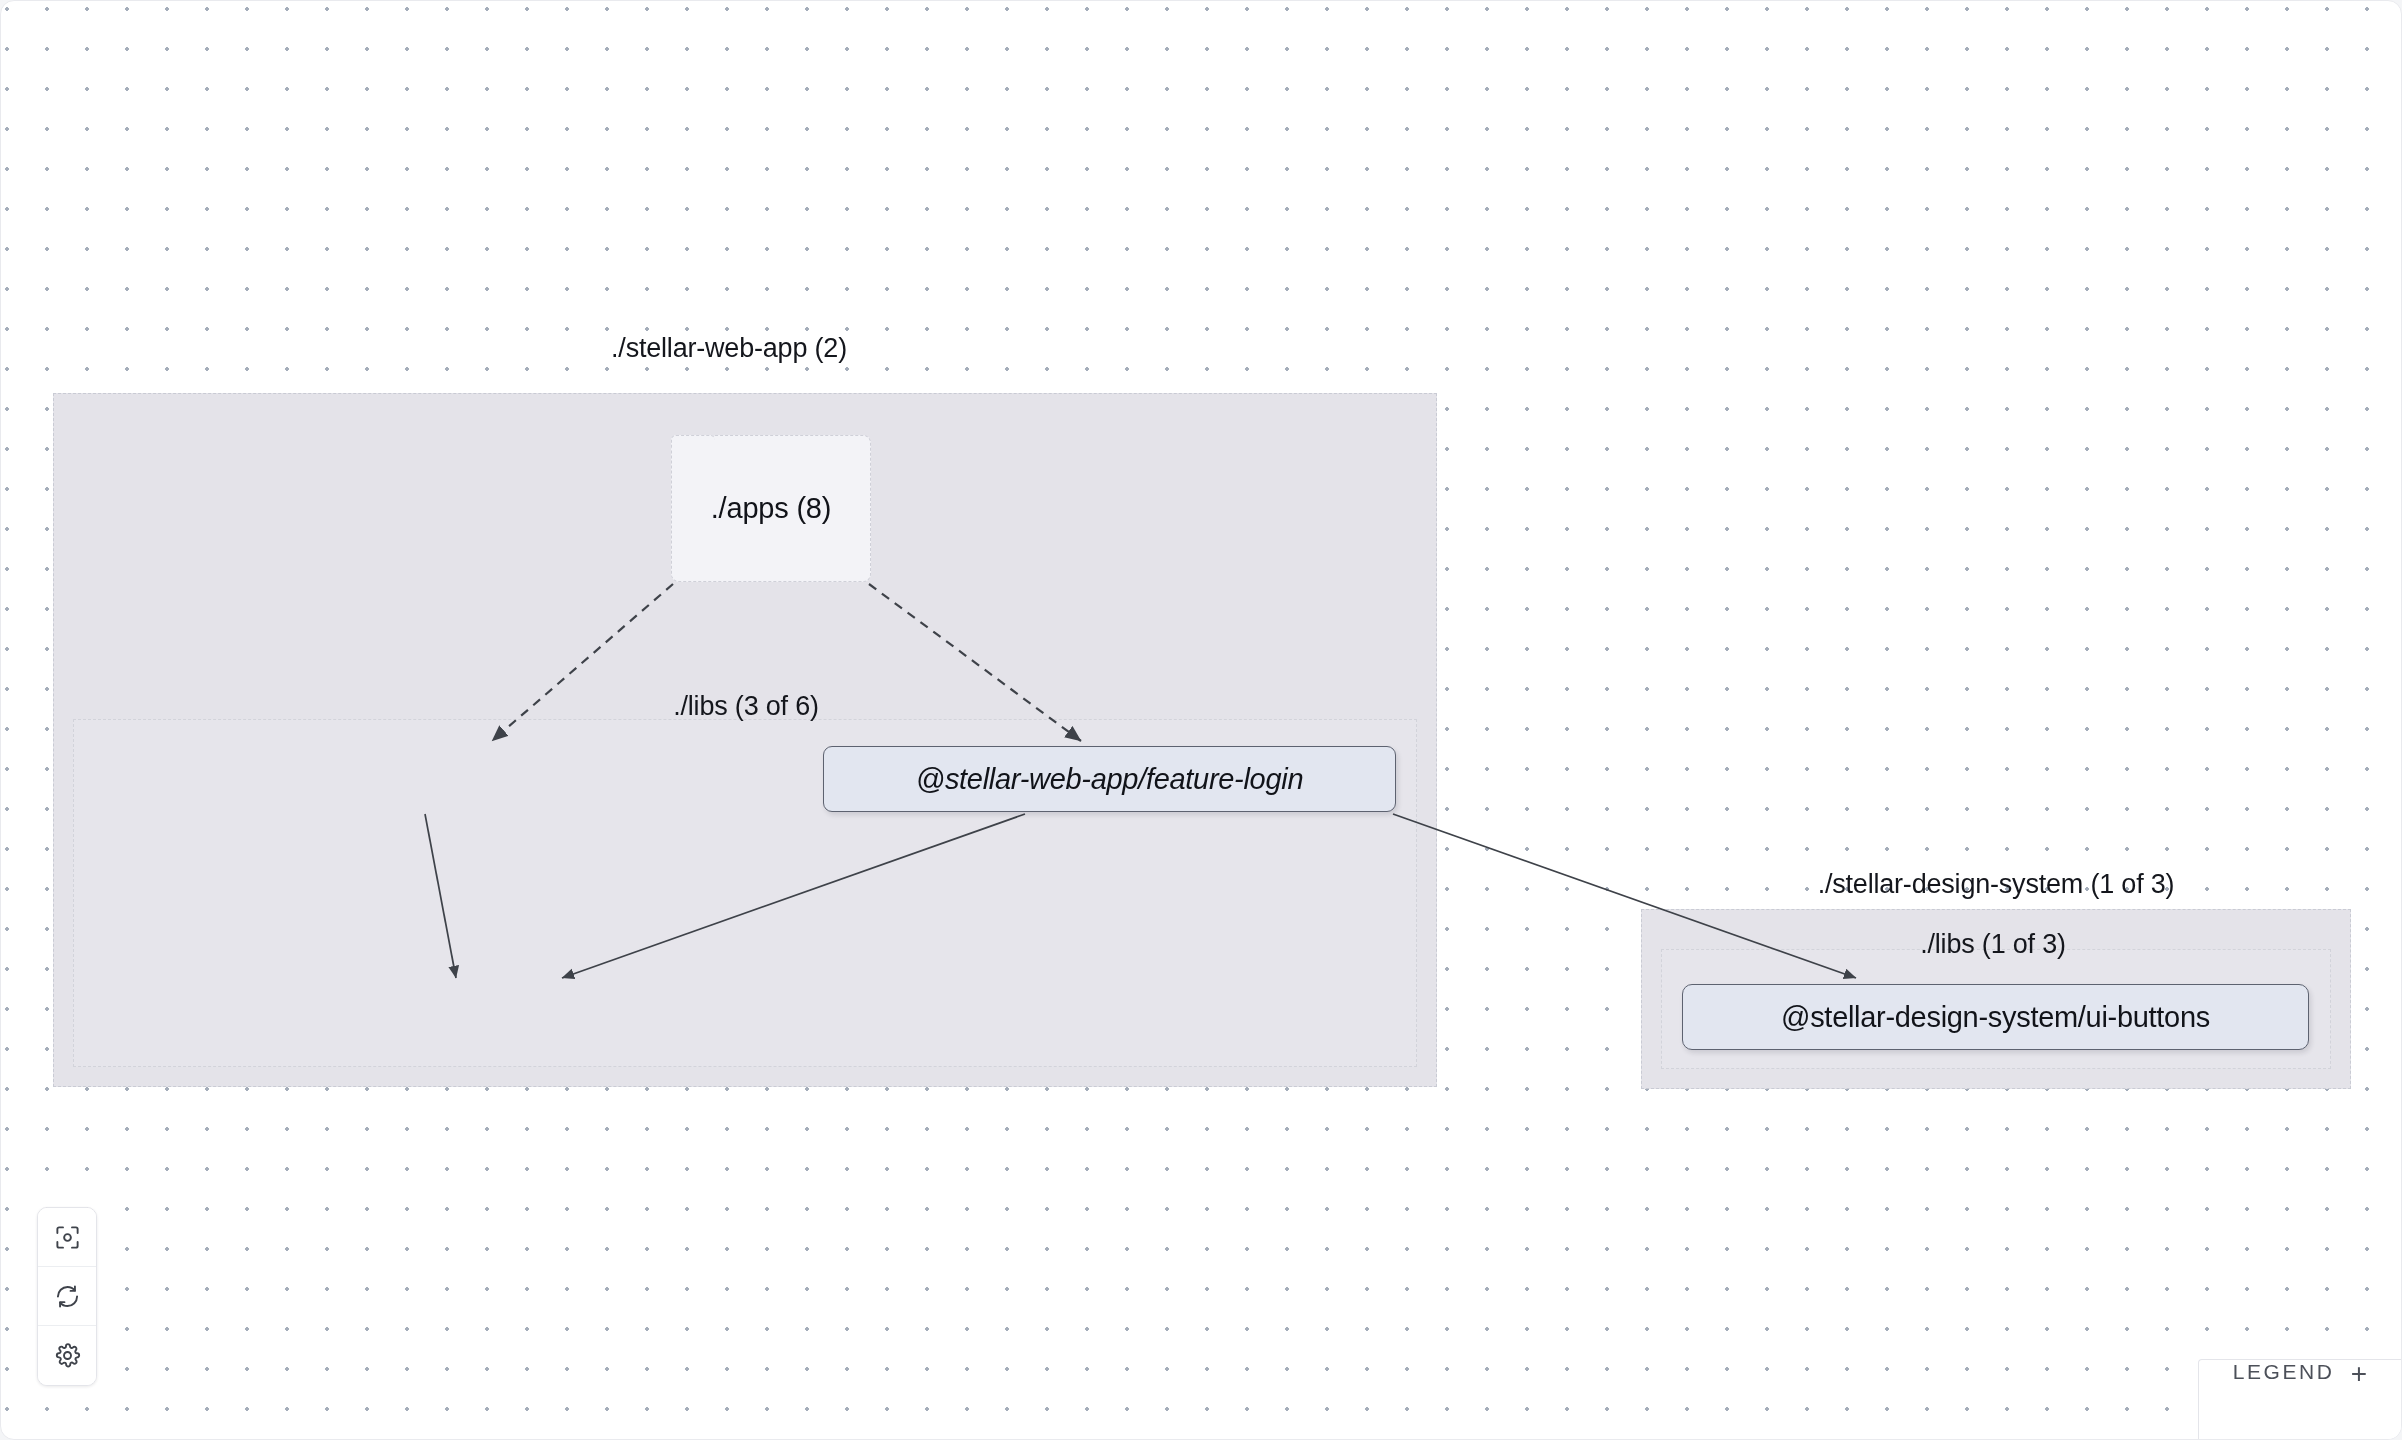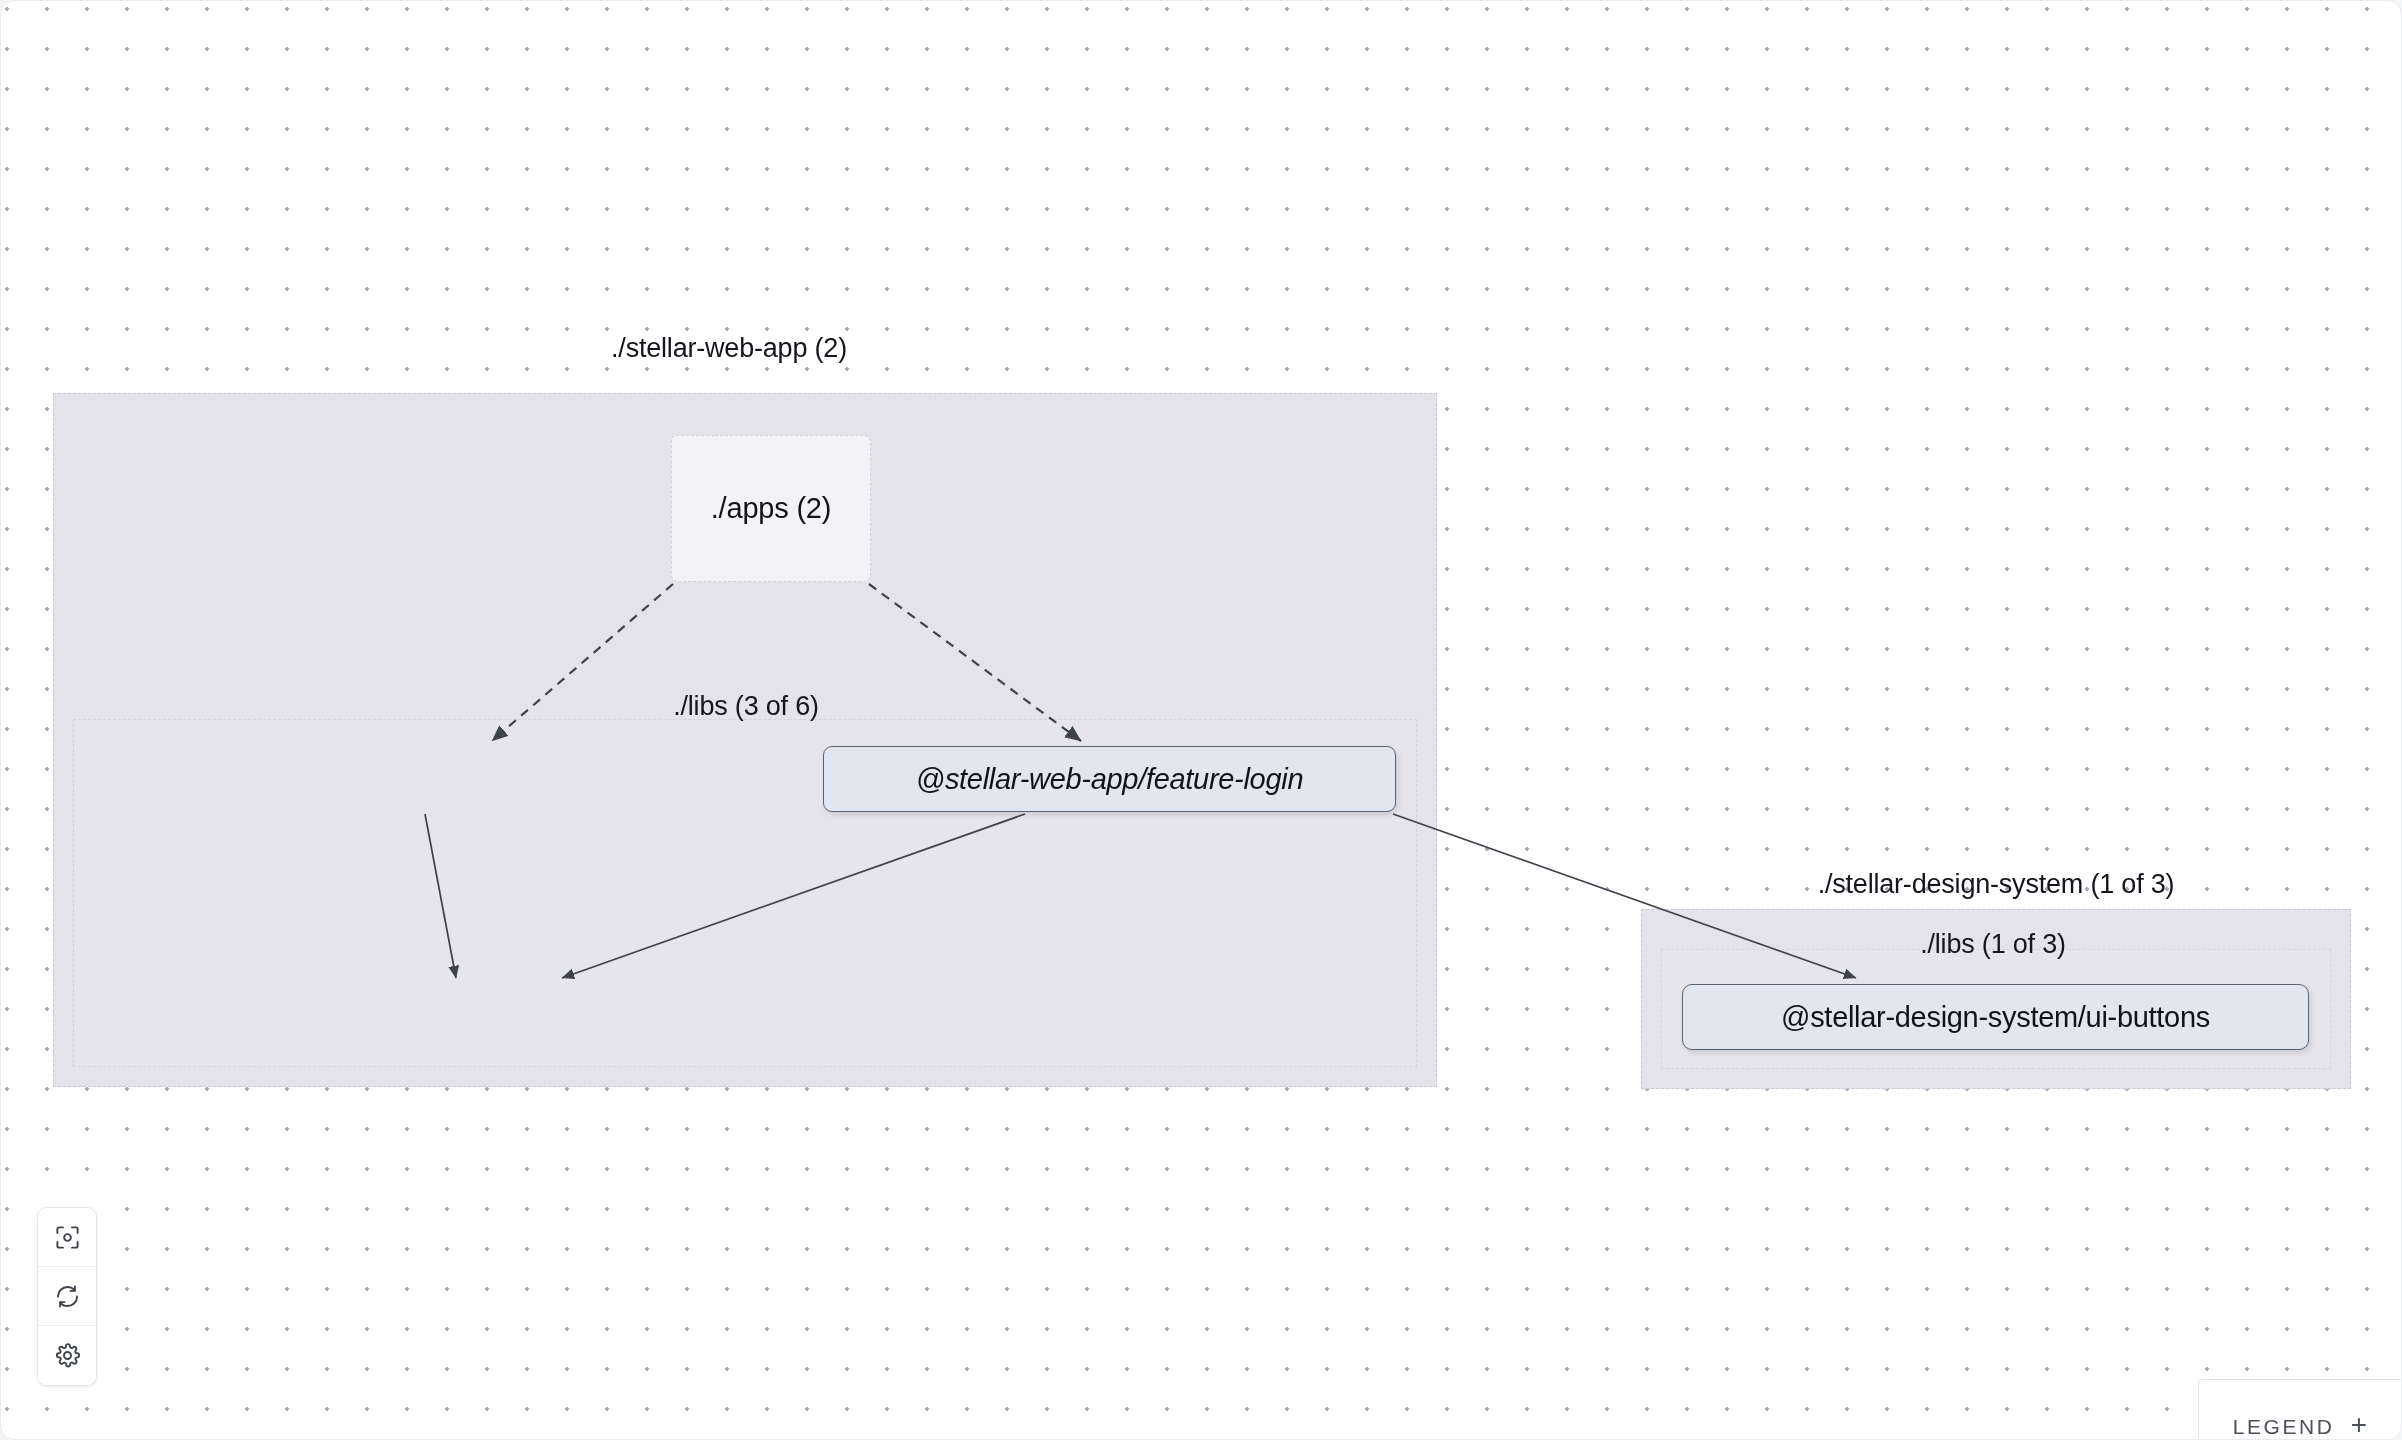--- a/index.html
+++ b/index.html
@@ -135,24 +135,24 @@
     background: #ffffff;
   }
   .tb-btn:last-child { border-bottom: none; }
   .tb-btn svg { display: block; }
 
   
   #legend-button {
     position: absolute;
     right: 0;
     bottom: 0;
-    height: 60px;
+    height: 80px;
     padding: 0 34px;
     display: flex;
-    align-items: flex-end;
+    align-items: flex-start;
     gap: 16px;
     background: #ffffff;
     border-left: 1px solid #e4e5ea;
     border-top: 1px solid #e4e5ea;
     border-top-left-radius: 4px;
     cursor: pointer;
     z-index: 20;
   }
   #legend-button .legend-text {
     font-size: 21px;
@@ -192,21 +192,21 @@
   </svg>
 
   <div class="group-label" id="glab-0" style="left: 728px; top: 332px; transform: translateX(-50%);">./stellar-web-app (2)</div>
   <div class="group-label" id="glab-1" style="left: 745px; top: 690px; transform: translateX(-50%);">./libs (3 of 6)</div>
   <div class="group-label" id="glab-2" style="left: 1995px; top: 868px; transform: translateX(-50%);">./stellar-design-system (1 of 3)</div>
   <div class="group-label" id="glab-3" style="left: 1992px; top: 928px; transform: translateX(-50%);">./libs (1 of 3)</div>
 
   <div class="folder-node" id="fold-0" style="left: 670px; top: 434px; width: 200px; height: 147px;">
     <div class="folder-shape"></div>
     <div class="folder-tab"></div>
-    <div class="folder-label">./apps (2)</div>
+    <div class="folder-label">./apps (8)</div>
   </div>
 
   <div class="proj-node" id="pn-1" style="left: 822px; top: 745px; width: 573px; height: 66px; background: rgb(226, 230, 240); border-color: rgb(93, 98, 112); font-style: italic;">
     <span>@stellar-web-app/feature-login</span>
   </div>
   <div class="proj-node" id="pn-3" style="left: 1681px; top: 983px; width: 627px; height: 66px; background: rgb(226, 230, 240); border-color: rgb(93, 98, 112); border-radius: 10px;">
     <span>@stellar-design-system/ui-buttons</span>
   </div>
 
   <div id="toolbar">

